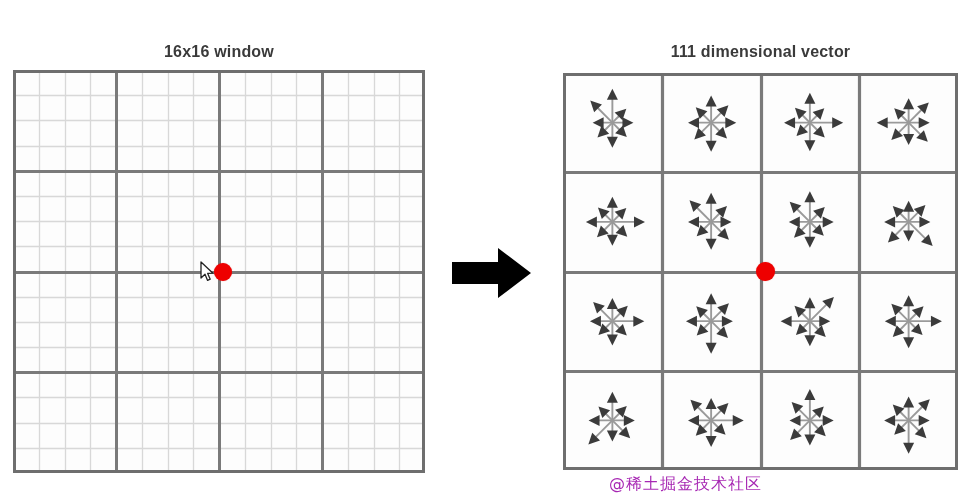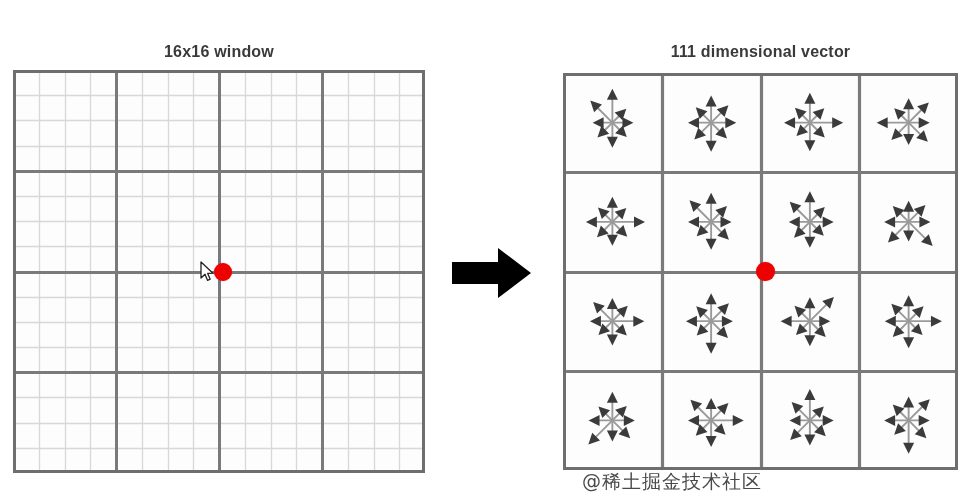--- a/index.html
+++ b/index.html
@@ -103,22 +103,22 @@
     width: 16px;
     height: 22px;
   }
 
   
   #watermark {
     position: absolute;
     right: 10px;
     bottom: 4px;
     font-family: "DejaVu Sans", sans-serif;
-    font-size: 19px;
-    color: #404040;
+    font-size: 16px;
+    color: #a21caf;
     letter-spacing: 1px;
     white-space: nowrap;
     opacity: 0.95;
   }
 </style>
 </head>
 <body>
 
 <div class="stage">
 

